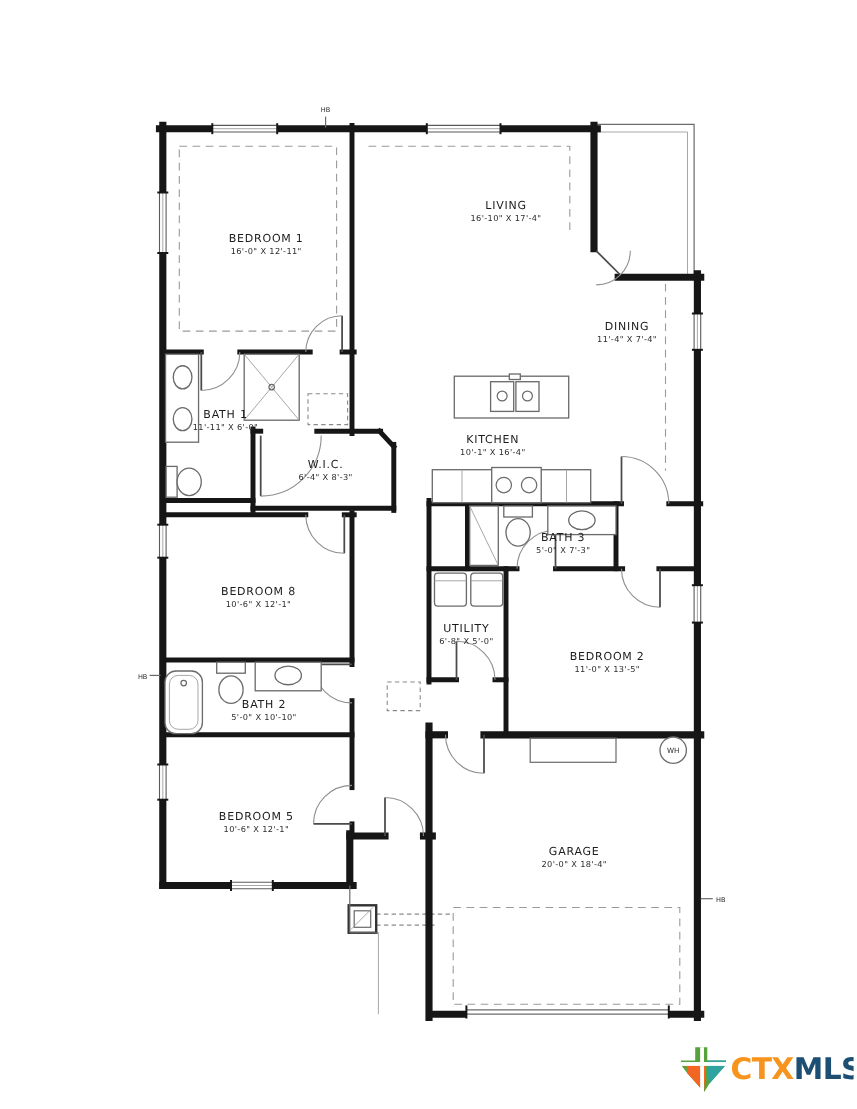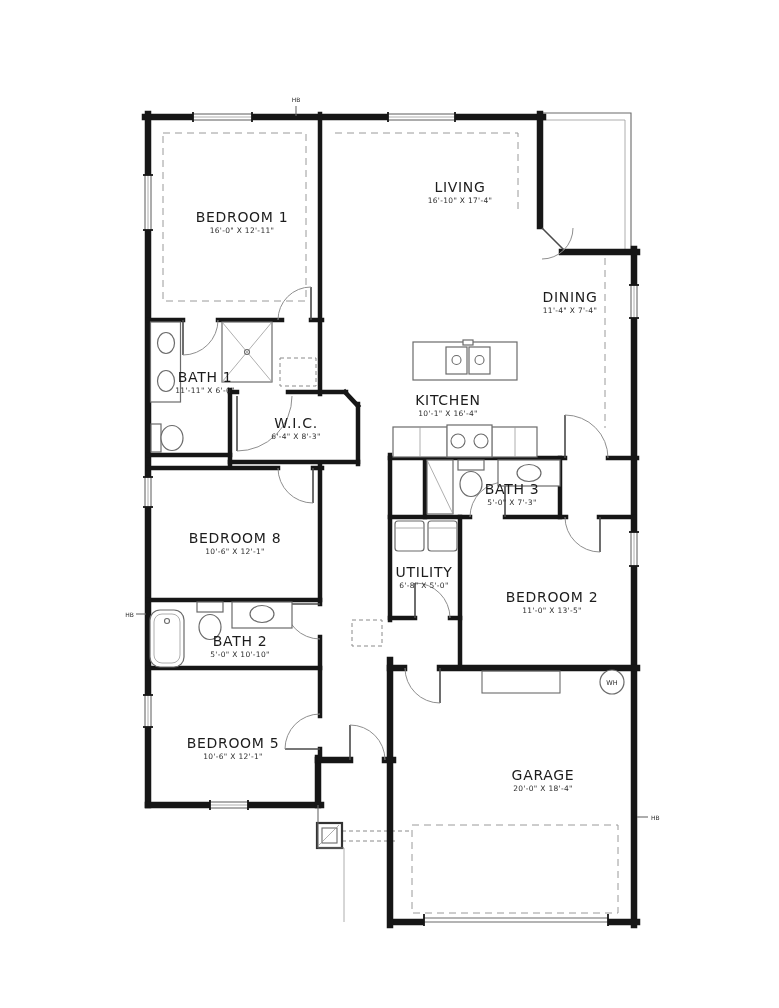--- a/index.html
+++ b/index.html
@@ -16,21 +16,21 @@
   .arc {stroke:#8f8f8f;stroke-width:1;fill:none;}
   .leaf{stroke:#4a4a4a;stroke-width:1.6;fill:none;}
   .dash{stroke:#9a9a9a;stroke-width:1;fill:none;stroke-dasharray:7 5;}
   .dash2{stroke:#8a8a8a;stroke-width:1;fill:none;stroke-dasharray:4 3;}
   .winline{stroke:#5a5a5a;stroke-width:1;}
   .wincap{stroke:#161616;stroke-width:1.8;}
   .svgtext{font-family:"DejaVu Sans",sans-serif;fill:#2b2b2b;}
 
   
   .room-label{position:absolute;transform:translate(-50%,-50%);text-align:center;white-space:nowrap;line-height:1.3;pointer-events:none;}
-  .rname{font-size:14px;letter-spacing:.7px;color:#1c1c1c;font-weight:500;}
+  .rname{font-size:10px;letter-spacing:.7px;color:#1c1c1c;font-weight:500;}
   .rdims{font-size:7.5px;letter-spacing:.3px;color:#2c2c2c;}
 
   
   .logo{position:absolute;left:616px;top:948px;width:160px;height:52px;}
 </style>
 </head>
 <body>
 
 <div class="canvas">
 
@@ -319,19 +319,31 @@
     <div class="rdims">11'-0" X 13'-5"</div>
   </div>
   <div class="room-label" style="left:240px;top:646px">
     <div class="rname">BATH 2</div>
     <div class="rdims">5'-0" X 10'-10"</div>
   </div>
   <div class="room-label" style="left:233px;top:748px">
     <div class="rname">BEDROOM 5</div>
     <div class="rdims">10'-6" X 12'-1"</div>
   </div>
-  <div class="room-label" style="left:543px;top:780px">
+  <div class="room-label" style="left:522px;top:780px">
     <div class="rname">GARAGE</div>
     <div class="rdims">20'-0" X 18'-4"</div>
   </div>
 
+  <div class="logo">
+    <svg width="160" height="52" viewBox="0 0 160 52">
+      <g>
+        <path d="M16 4 H27 V16 H44 V20 L37 28 L29 37 L24 45 L18 38 L9 28 L3 20 V16 H16 Z" fill="#56A33E"></path>
+        <path d="M27 16 H44 V20 L37 28 L29 37 L27 29 Z" fill="#2FA3A0"></path>
+        <path d="M8 20 L26 21 L24 45 L18 38 L9 28 Z" fill="#F26522"></path>
+        <rect x="20.5" y="4" width="3.5" height="41" fill="#ffffff"></rect>
+        <rect x="3" y="17.5" width="41" height="3.5" fill="#ffffff"></rect>
+      </g>
+      <text x="48" y="33" font-family="&quot;DejaVu Sans&quot;, sans-serif" font-size="27" font-weight="bold" letter-spacing="-0.5"><tspan fill="#F7941E">CTX</tspan><tspan fill="#1D4E74">MLS</tspan></text>
+    </svg>
+  </div>
 
 </div>
 
 </body></html>

